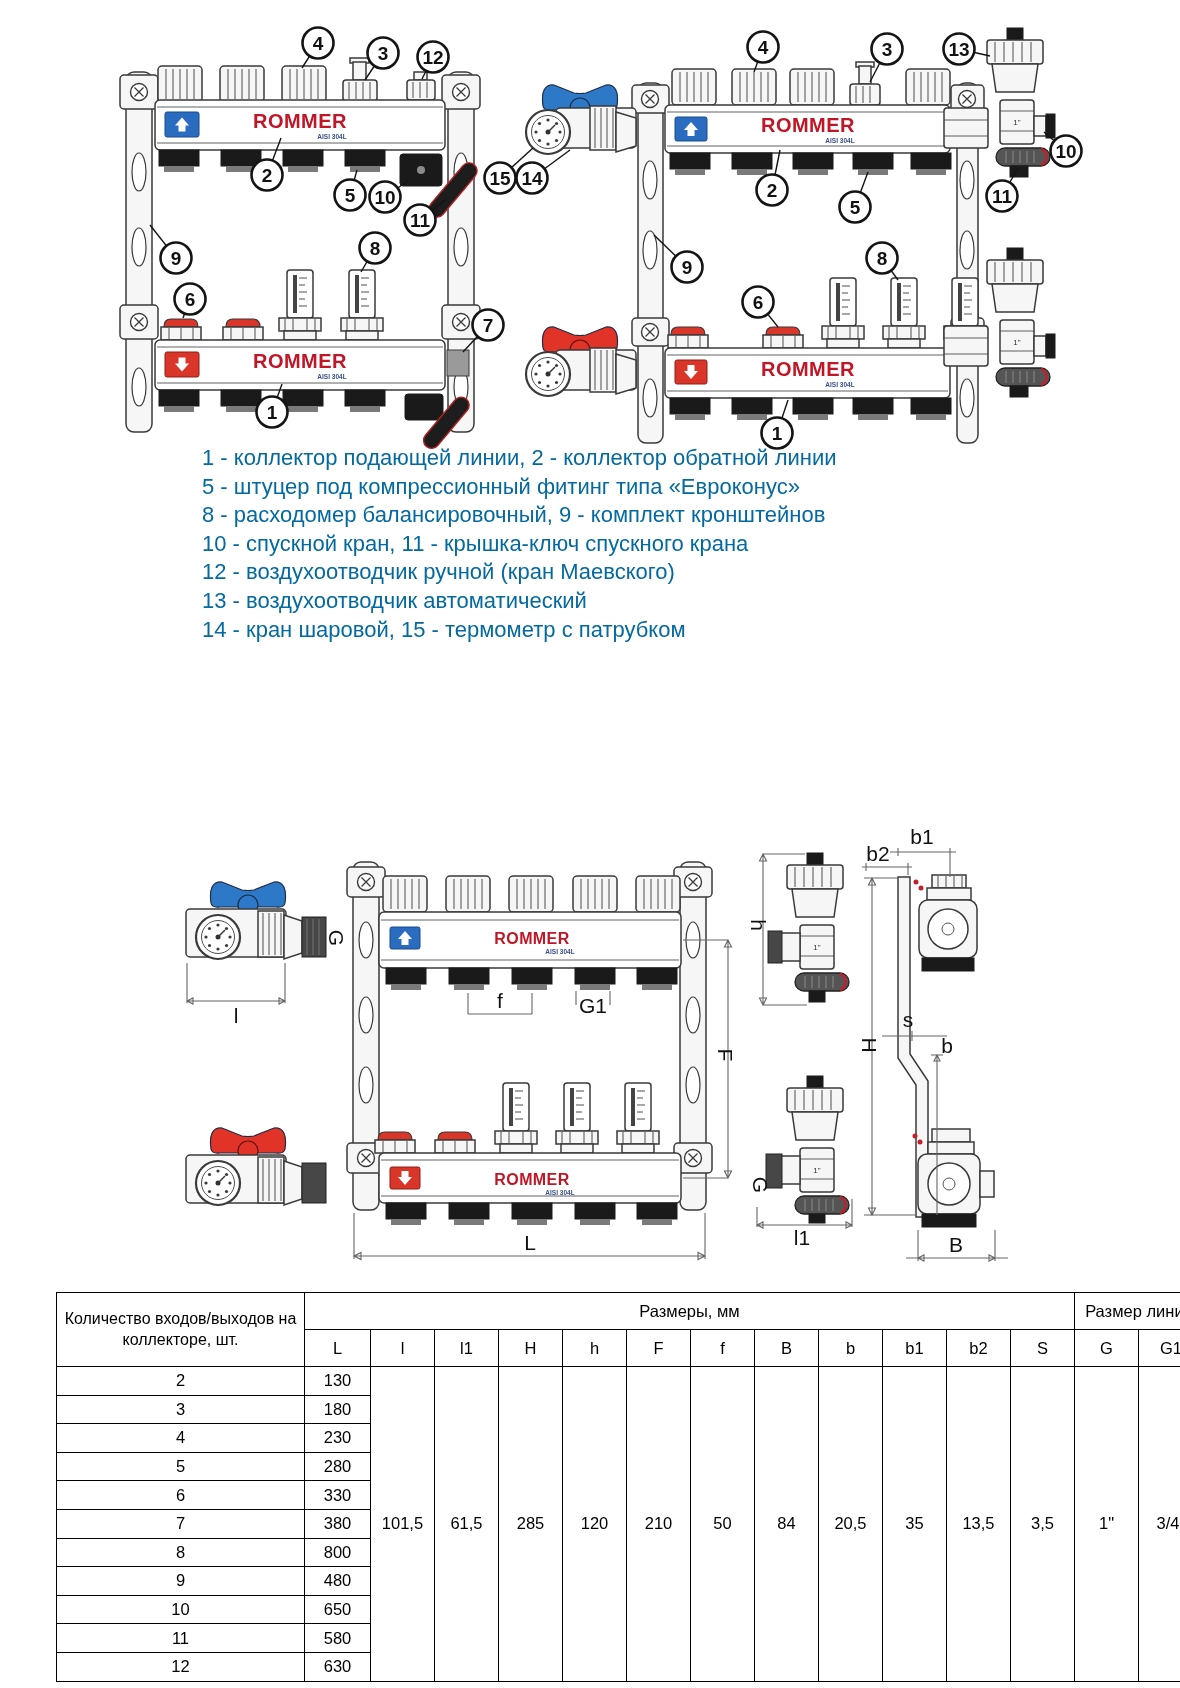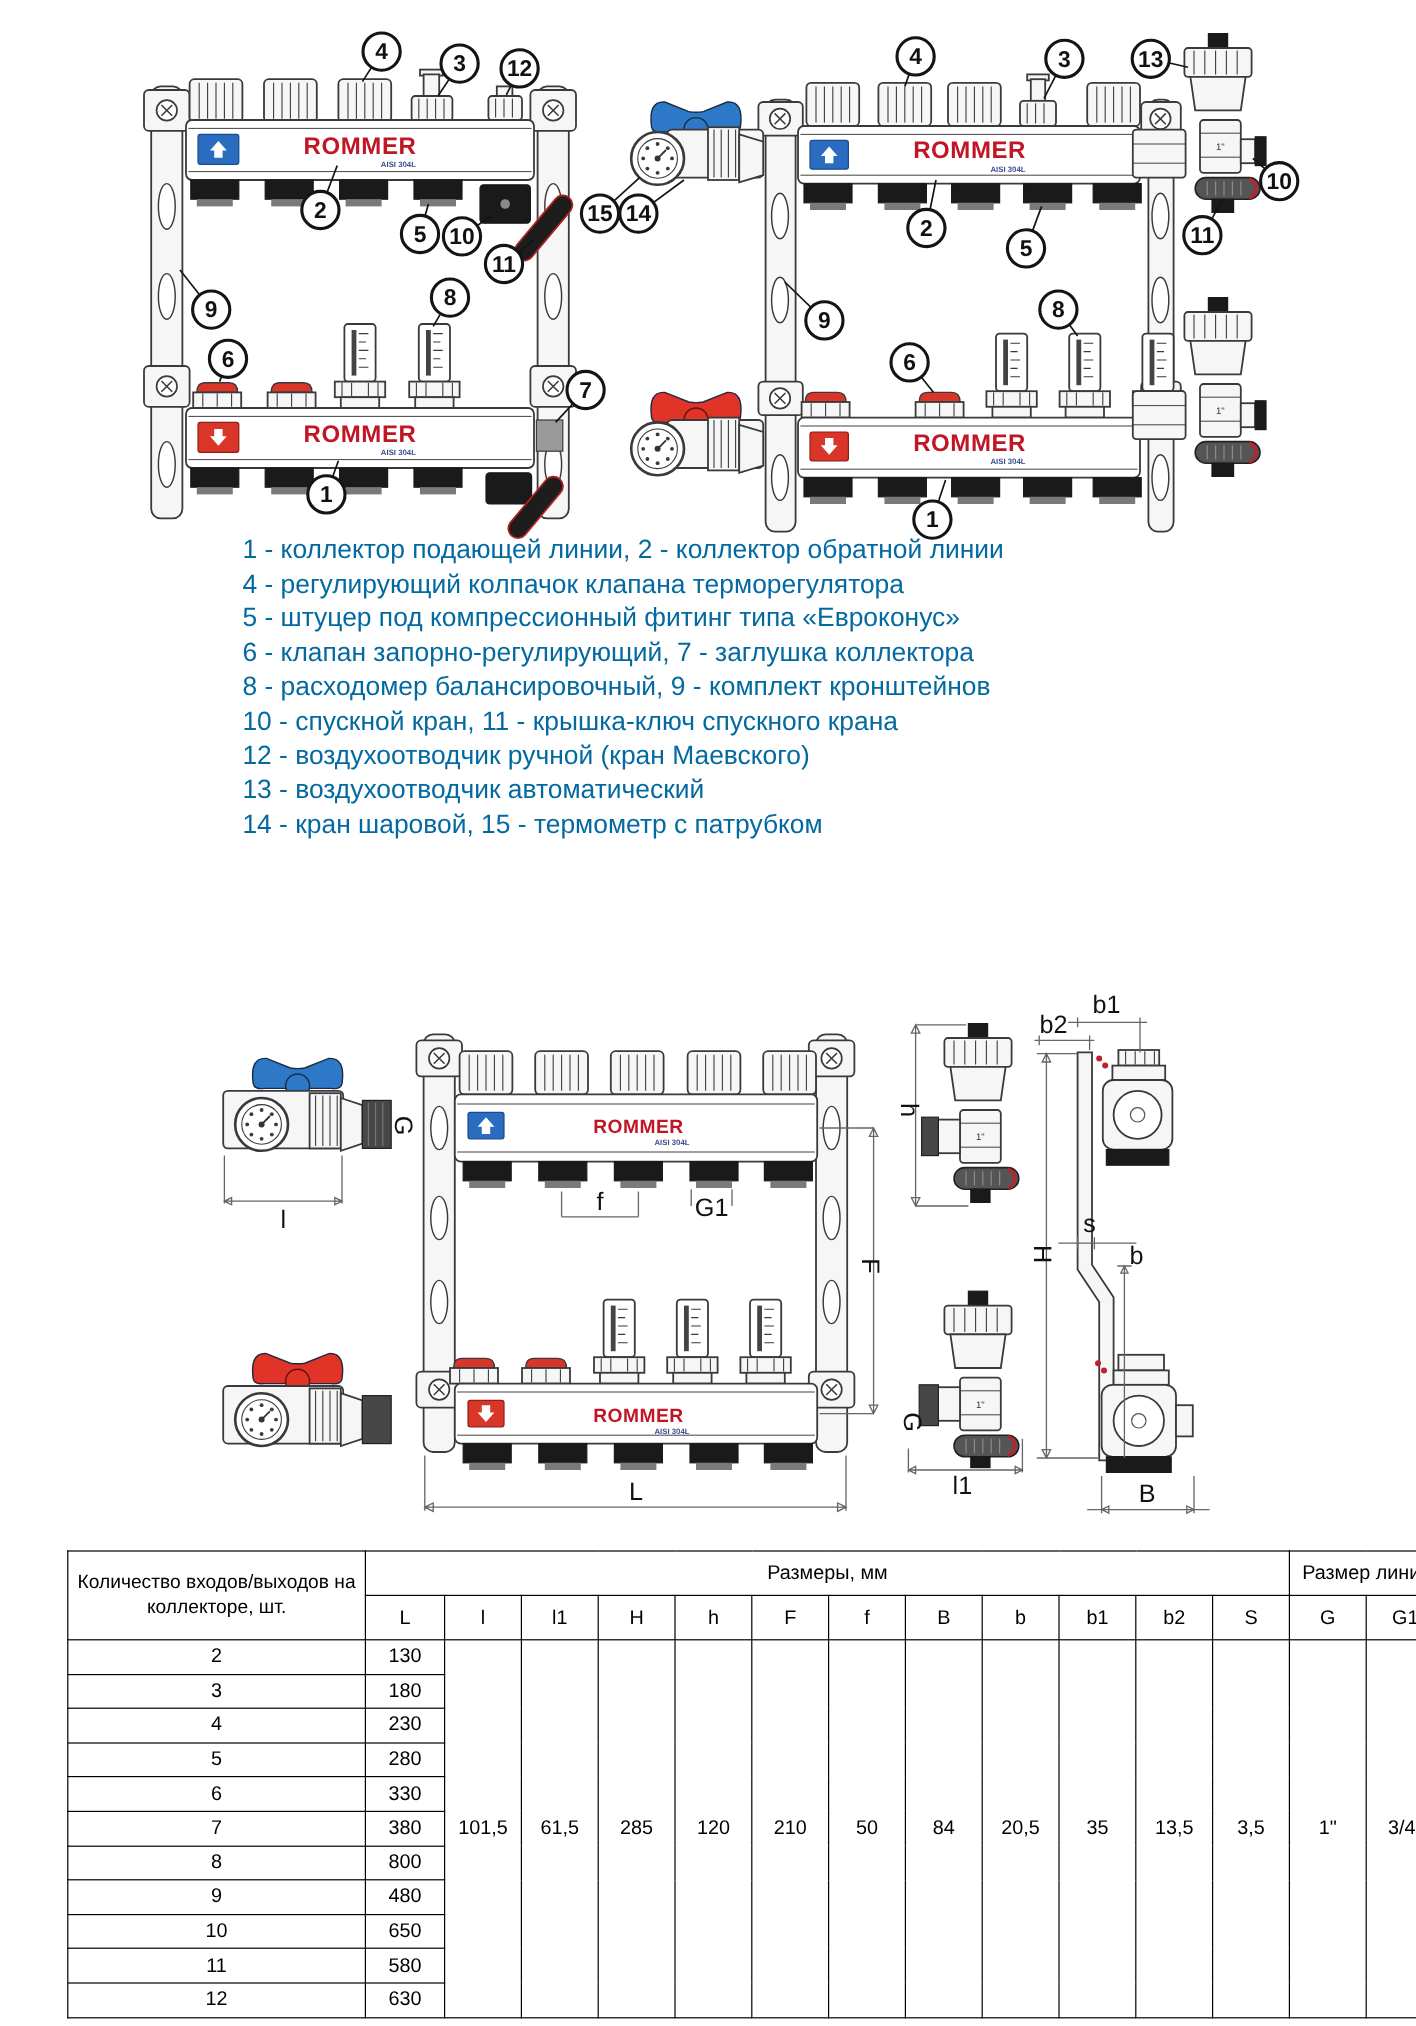--- a/index.html
+++ b/index.html
@@ -434,23 +434,21 @@
     </g>
   <g>
       <line class="leader" x1="299" y1="413" x2="310" y2="380"></line>
       <circle class="callout" cx="299" cy="413" r="15.5"></circle>
       <text class="callout-num" x="299" y="419.5">1</text>
     </g>
 </svg>
 
 <div class="legend">
   <div>1 - коллектор подающей линии, 2 - коллектор обратной линии</div>
-  <div>4 - регулирующий колпачок клапана терморегулятора</div>
   <div>5 - штуцер под компрессионный фитинг типа «Евроконус»</div>
-  <div>6 - клапан запорно-регулирующий, 7 - заглушка коллектора</div>
   <div>8 - расходомер балансировочный, 9 - комплект кронштейнов</div>
   <div>10 - спускной кран, 11 - крышка-ключ спускного крана</div>
   <div>12 - воздухоотводчик ручной (кран Маевского)</div>
   <div>13 - воздухоотводчик автоматический</div>
   <div>14 - кран шаровой, 15 - термометр с патрубком</div>
 </div>
 
 <svg id="dim-drawing" style="left:150px;top:755px" width="880" height="530" viewBox="0 0 880 530">
 
   <g>

